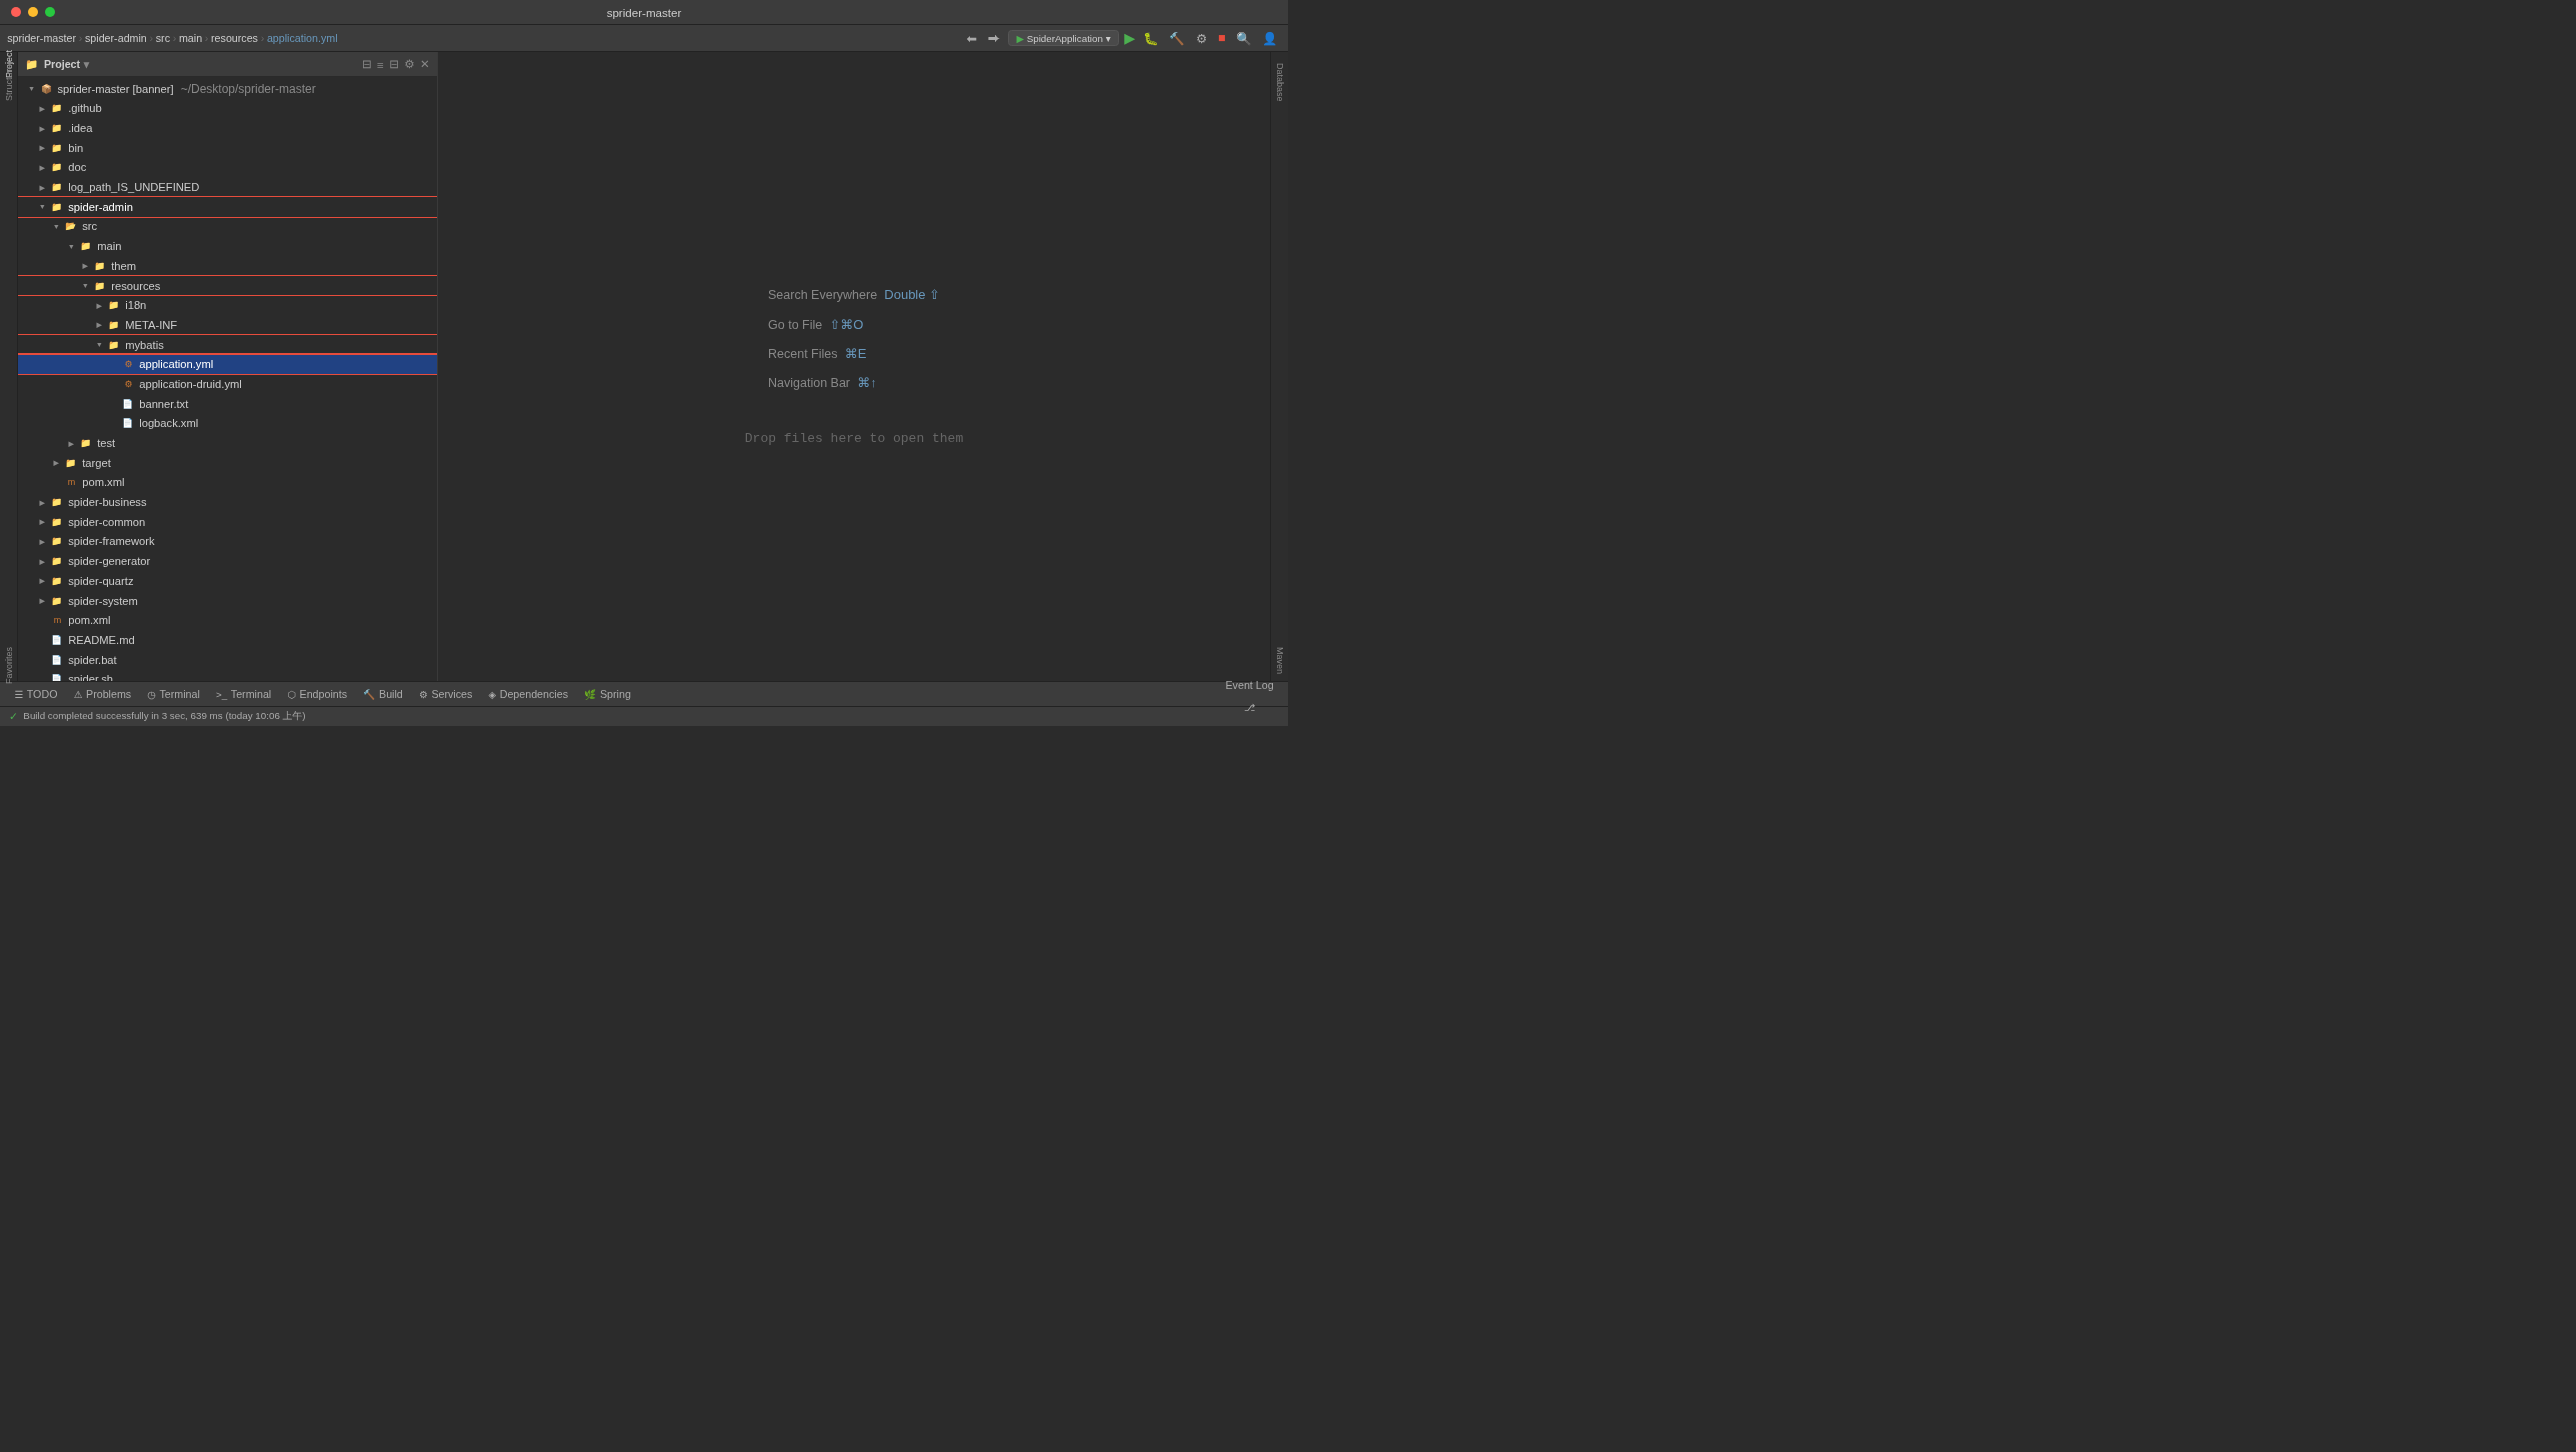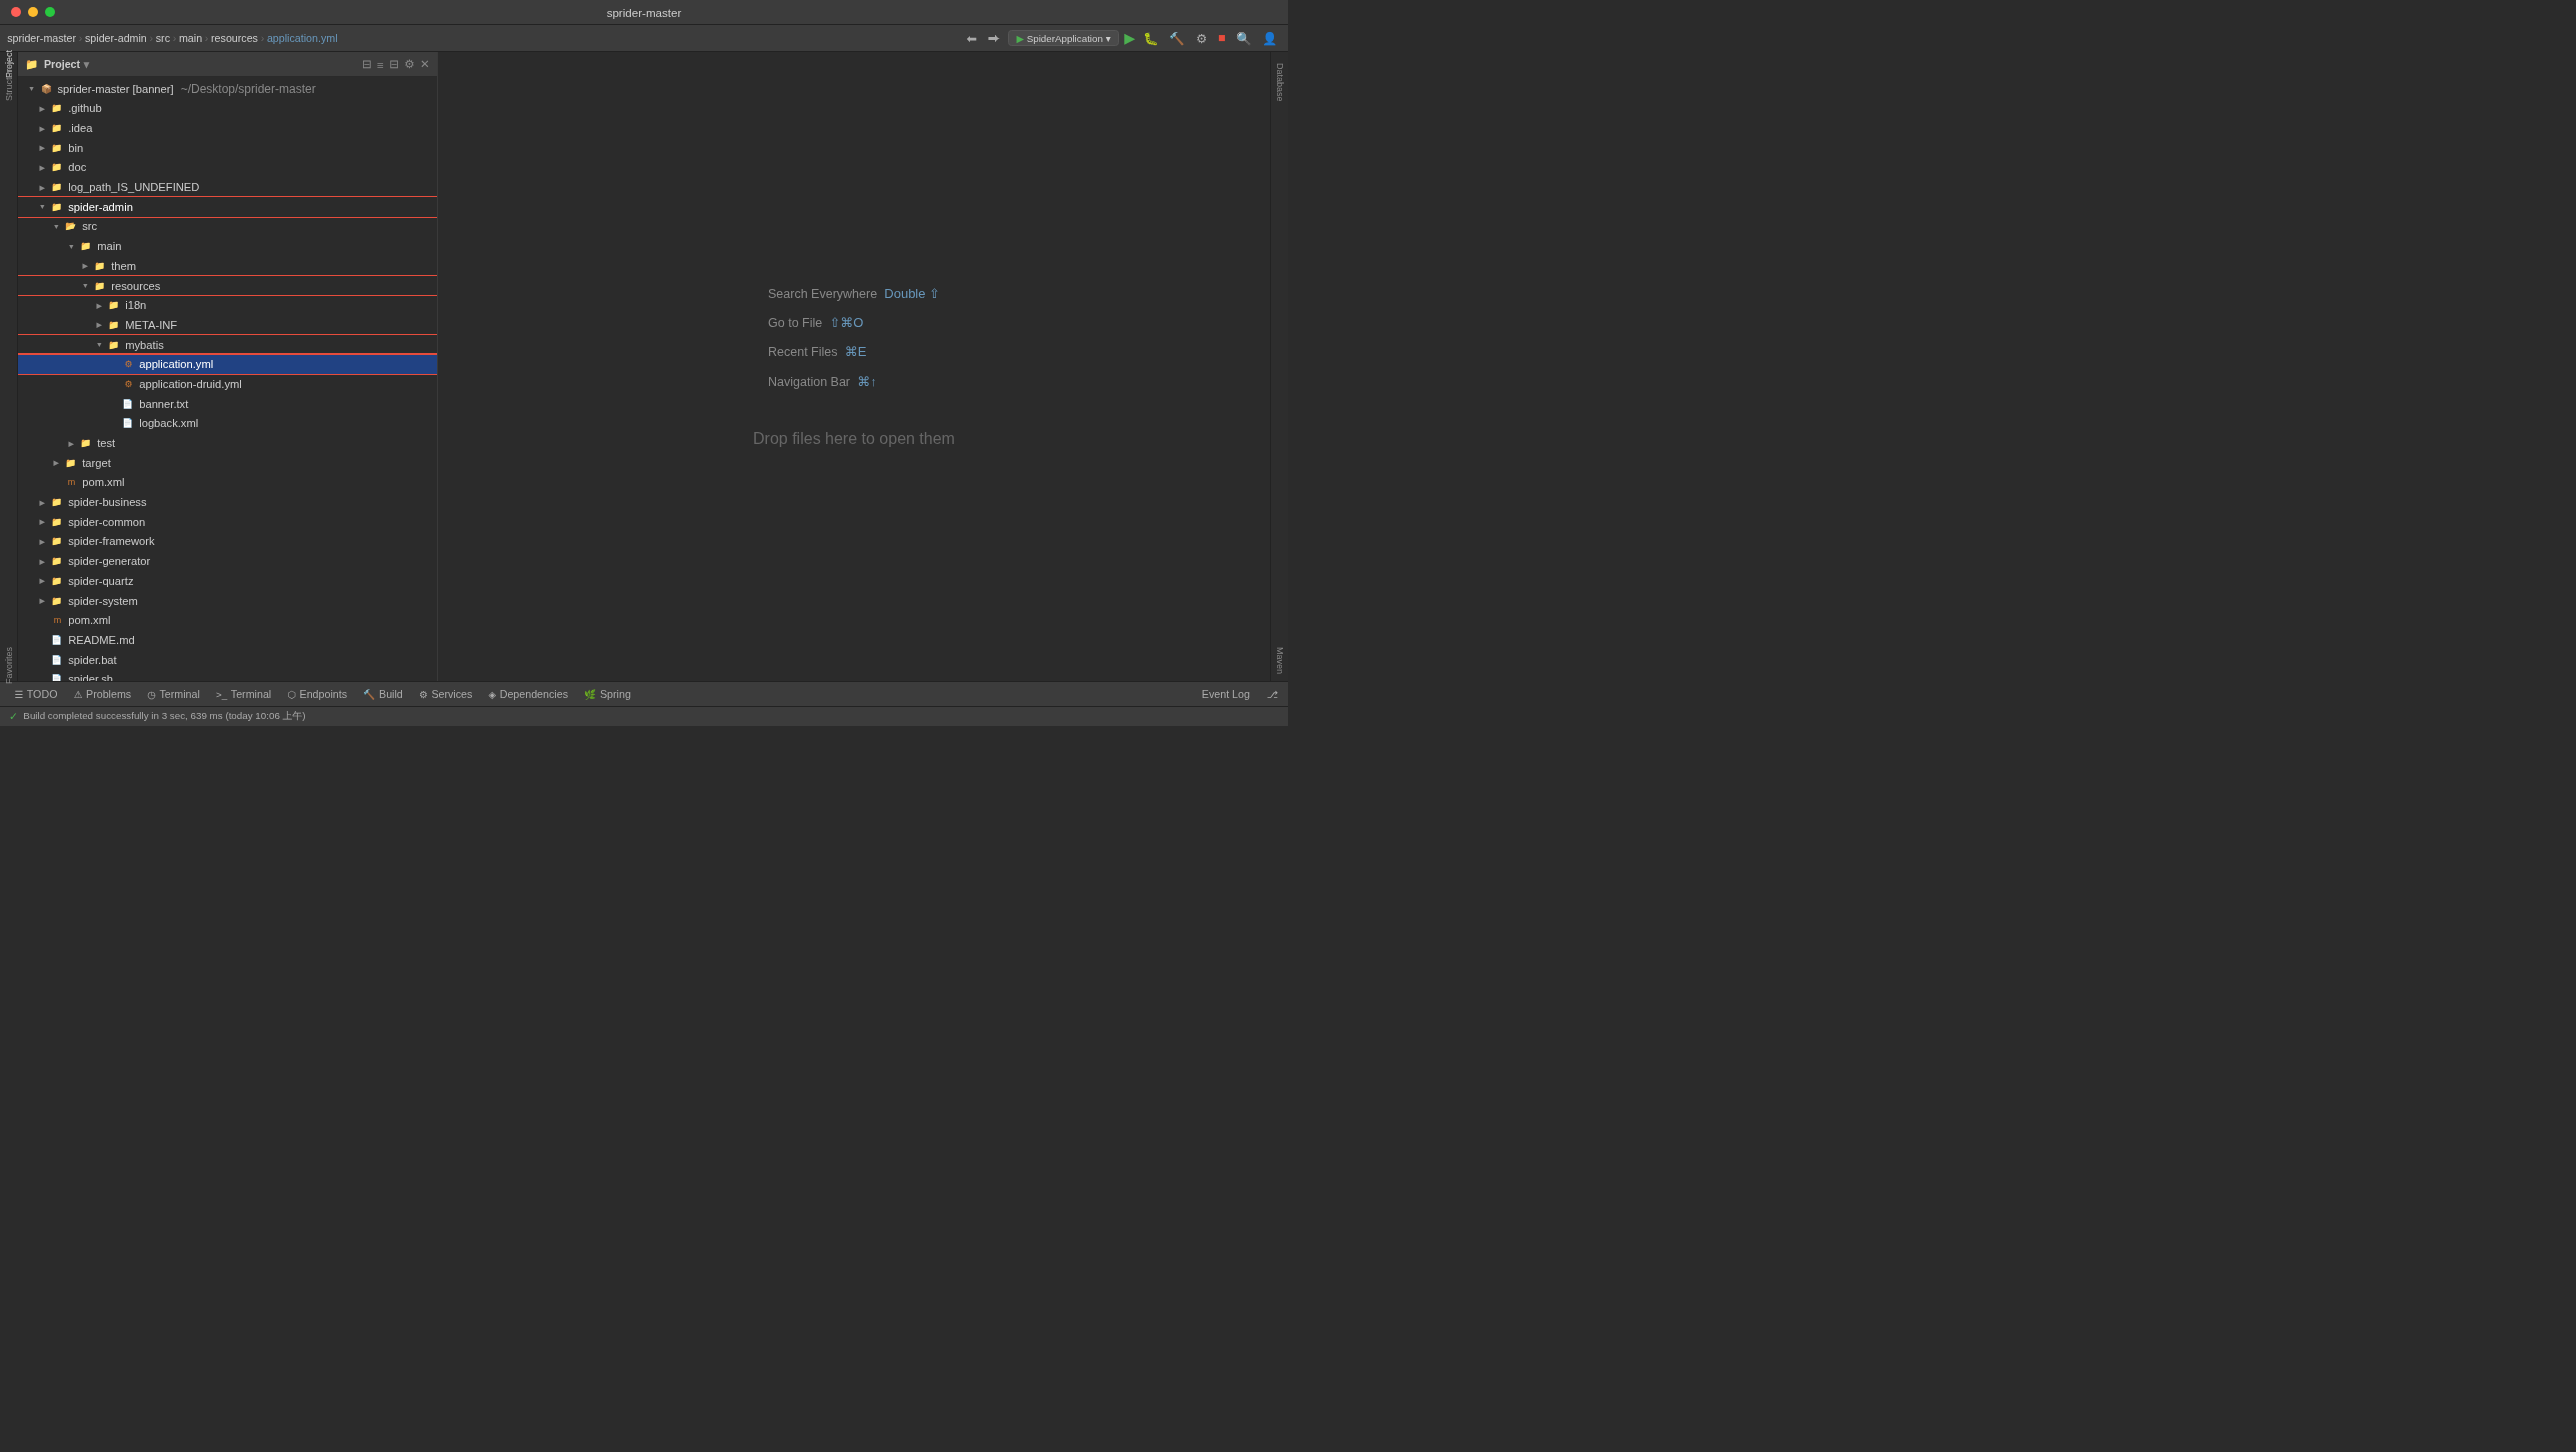--- a/index.html
+++ b/index.html
@@ -253,23 +253,24 @@
       gap: 7.2px;
       font-size: 12.5px;
       color: #888;
     }
     .shortcut-label { color: #888; }
     .shortcut-key {
       color: #6897bb;
       font-size: 13px;
     }
     .drop-hint {
-      font-size: 16px;
+      font-size: 13px;
       color: #666;
       margin-top: 23px;
+      font-family: Liberation Mono, monospace;
     }
 
     
     .right-sidebar {
       width: 18px;
       background: #2d2d2d;
       border-left: 0.9px solid #222;
       display: flex;
       flex-direction: column;
       align-items: center;
@@ -304,20 +305,21 @@
       cursor: pointer;
       border-radius: 2.7px;
       height: 19.7px;
     }
     .bottom-tab-icon { font-size: 9.8px; }
     .bottom-right {
       margin-left: auto;
       display: flex;
       align-items: center;
       gap: 7px;
+      flex-direction: column;
     }
 
     
     .status-bar {
       height: 19.7px;
       background: #3c3c3c;
       border-top: 0.9px solid #222;
       display: flex;
       align-items: center;
       padding: 0 9px;

